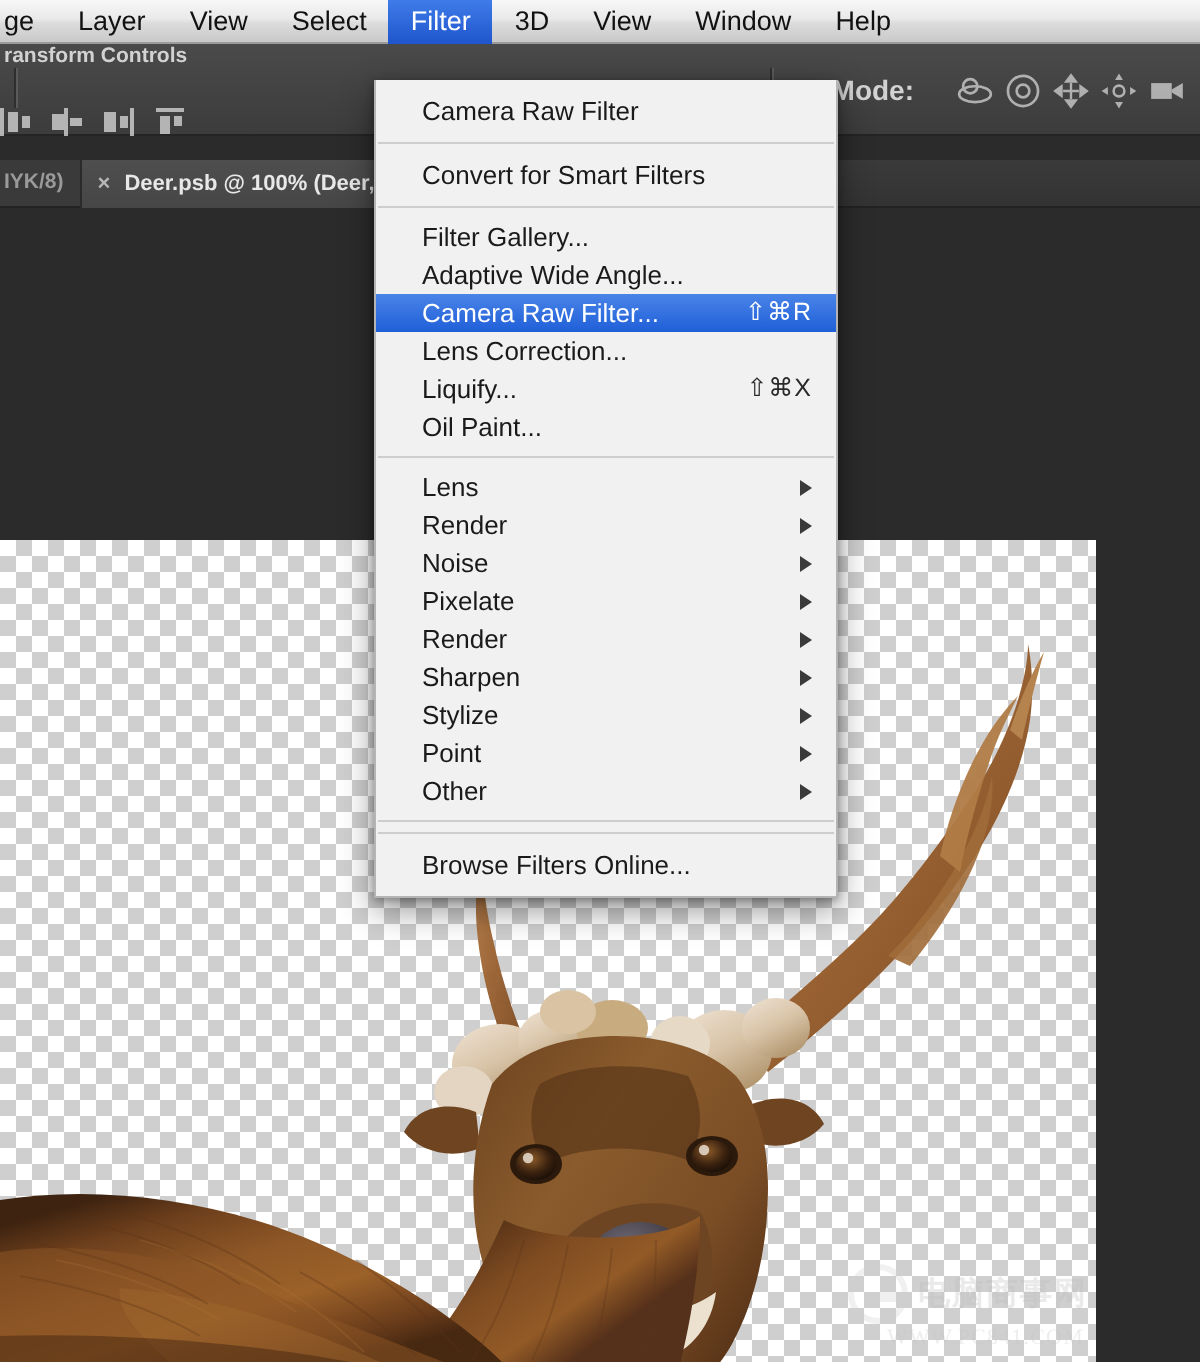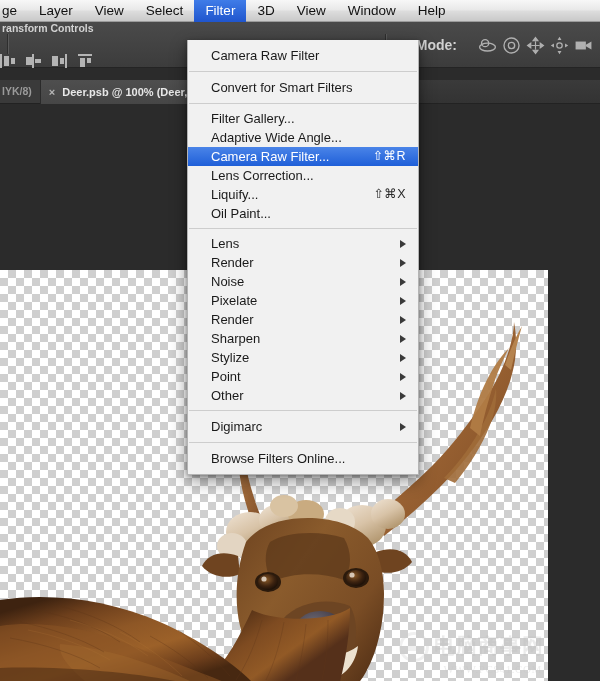--- a/index.html
+++ b/index.html
@@ -134,21 +134,21 @@
   .wm-logo{
     width:30px;height:30px;border-radius:50%;
     border:3px solid #cfcfcf;box-sizing:border-box;margin-right:5px;
     position:relative;
   }
   .wm-logo::after{
     content:"";position:absolute;left:6px;top:11px;width:17px;height:5px;background:#cfcfcf;
   }
   .wm-cn{
     font-family:"DejaVu Sans",sans-serif;
-    font-size:21px;font-weight:bold;color:#bdbdbd;letter-spacing:1px;line-height:1;
+    font-size:16px;font-weight:bold;color:#bdbdbd;letter-spacing:1px;line-height:1;
   }
   .wm-url{
     font-family:"Liberation Serif",serif;
     font-size:11px;color:#c4c4c4;letter-spacing:.6px;margin-top:1px;margin-right:2px;
   }
 </style>
 </head>
 <body>
 
 <div class="app">
@@ -580,24 +580,20 @@
     <div class="mi">
       <span class="lbl">Point</span>
       <span class="arrow"></span>
     </div>
     <div class="mi">
       <span class="lbl">Other</span>
       <span class="arrow"></span>
     </div>
     <div class="msep"></div>
 
-    <div class="mi tall">
-      <span class="lbl">Digimarc</span>
-      <span class="arrow"></span>
-    </div>
     <div class="msep"></div>
 
     <div class="mi tall">
       <span class="lbl">Browse Filters Online...</span>
     </div>
   </div>
 
 </div>
 
 </body></html>

